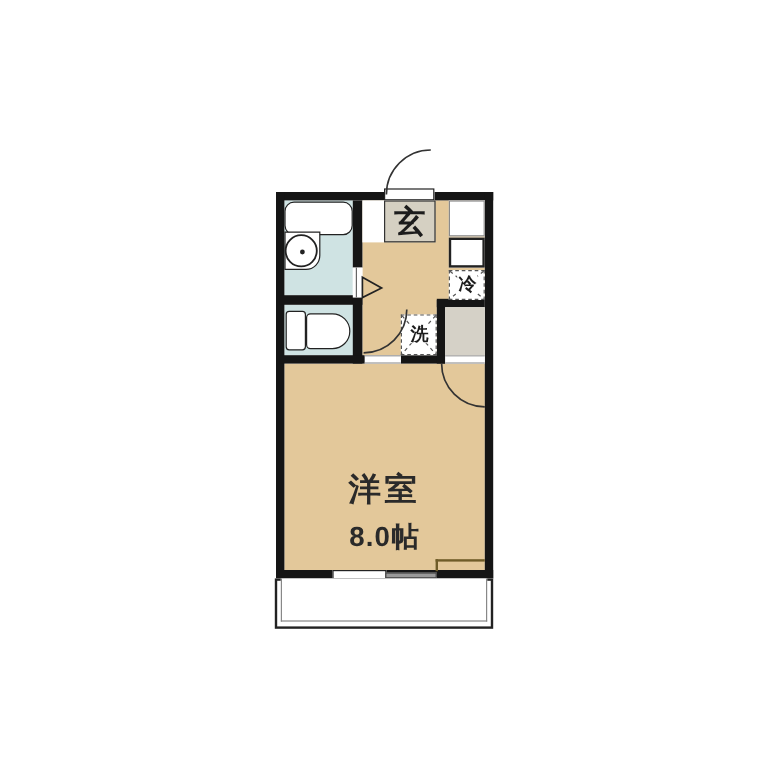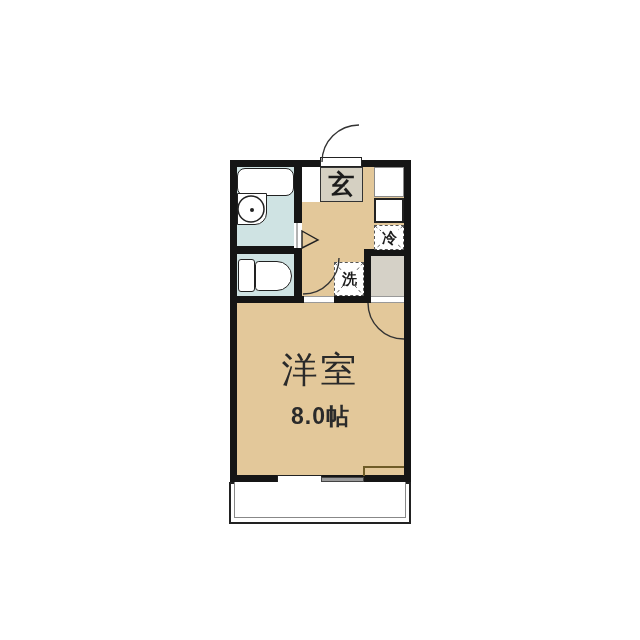--- a/index.html
+++ b/index.html
@@ -15,21 +15,21 @@
   .fixture{background:#ffffff;border:1.5px solid #222;}
   .thinbox{background:#ffffff;border:1px solid #8a8a8a;}
   .dashedbox{background:#ffffff;border:1.6px dashed #555;}
   .graybox{background:#d5d0c2;border:1px solid #333;}
   .closet{background:#d5d1c7;}
   .threshold{background:#ffffff;border-top:1px solid #999;border-bottom:1px solid #999;}
   .label{display:flex;align-items:center;justify-content:center;color:#1c1c1c;}
   .small-label{position:absolute;background:#ffffff;padding:0 1px;color:#1c1c1c;
     font-size:15px;font-weight:bold;line-height:1;}
   .room-label{position:absolute;text-align:center;color:#2a2a2a;}
-  .room-name{font-size:36px;font-weight:normal;letter-spacing:3px;}
+  .room-name{font-size:27px;font-weight:bold;letter-spacing:3px;margin-top:44px;}
   .room-size{font-size:23px;font-weight:bold;margin-top:6px;letter-spacing:1px;}
   svg{position:absolute;left:0;top:0;}
 </style>
 </head>
 <body>
 
 <div class="canvas">
 
   <div class="abs floor-blue" style="left:237px;top:167px;width:57px;height:79px;"></div>
   <div class="abs floor-blue" style="left:237px;top:254px;width:58px;height:42px;"></div>

